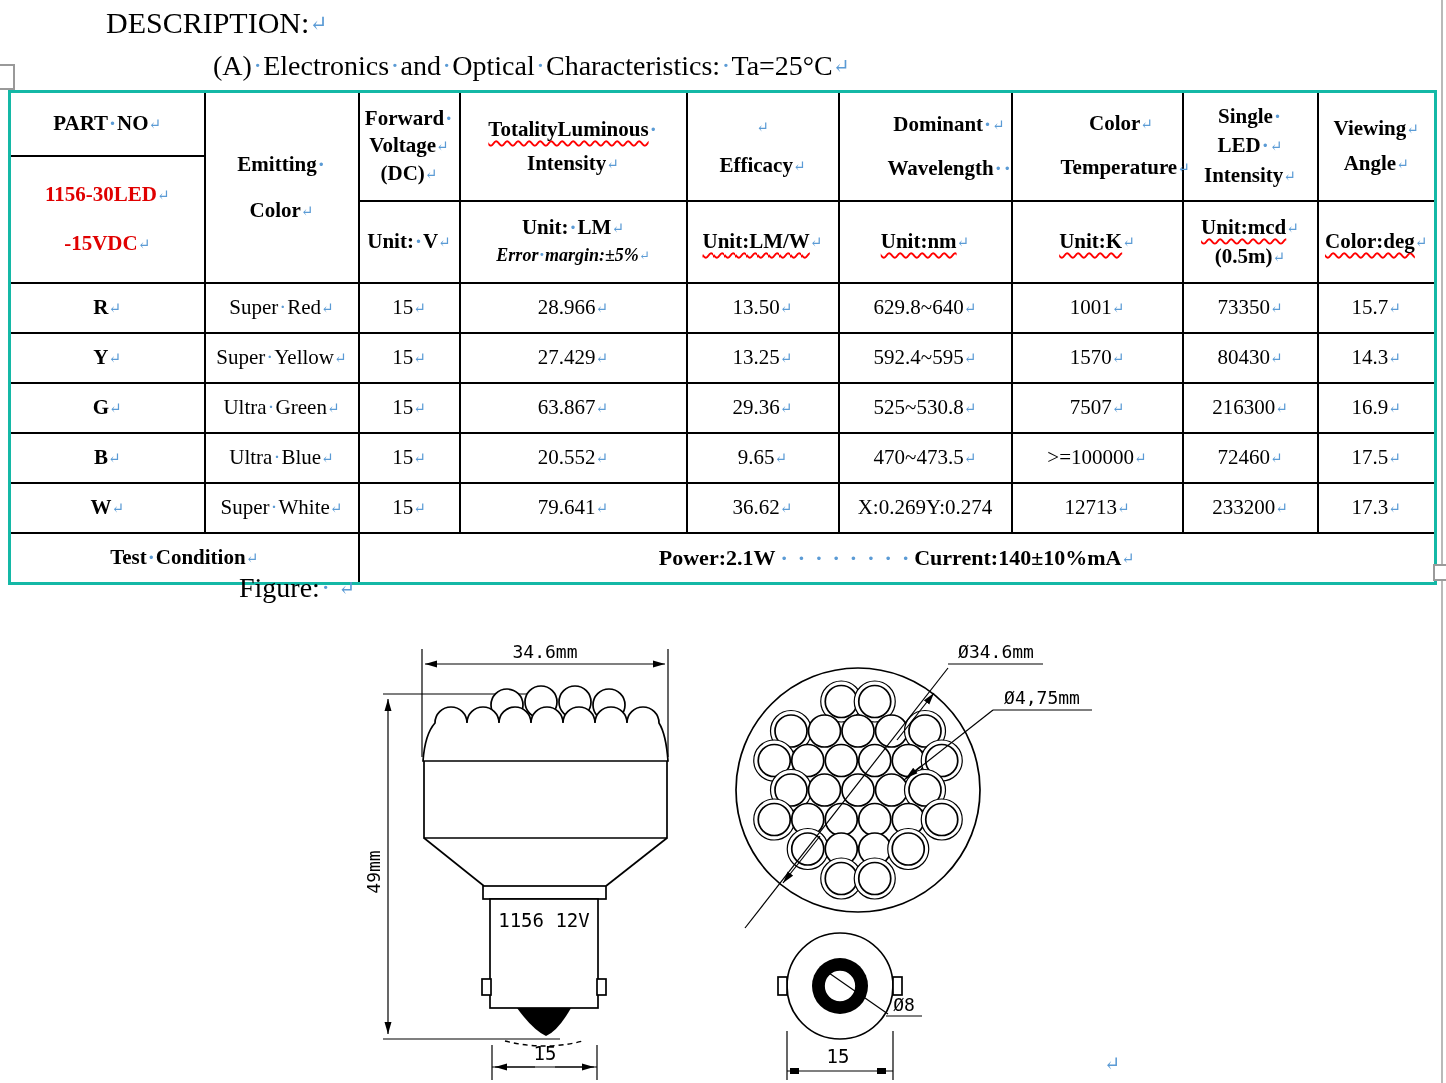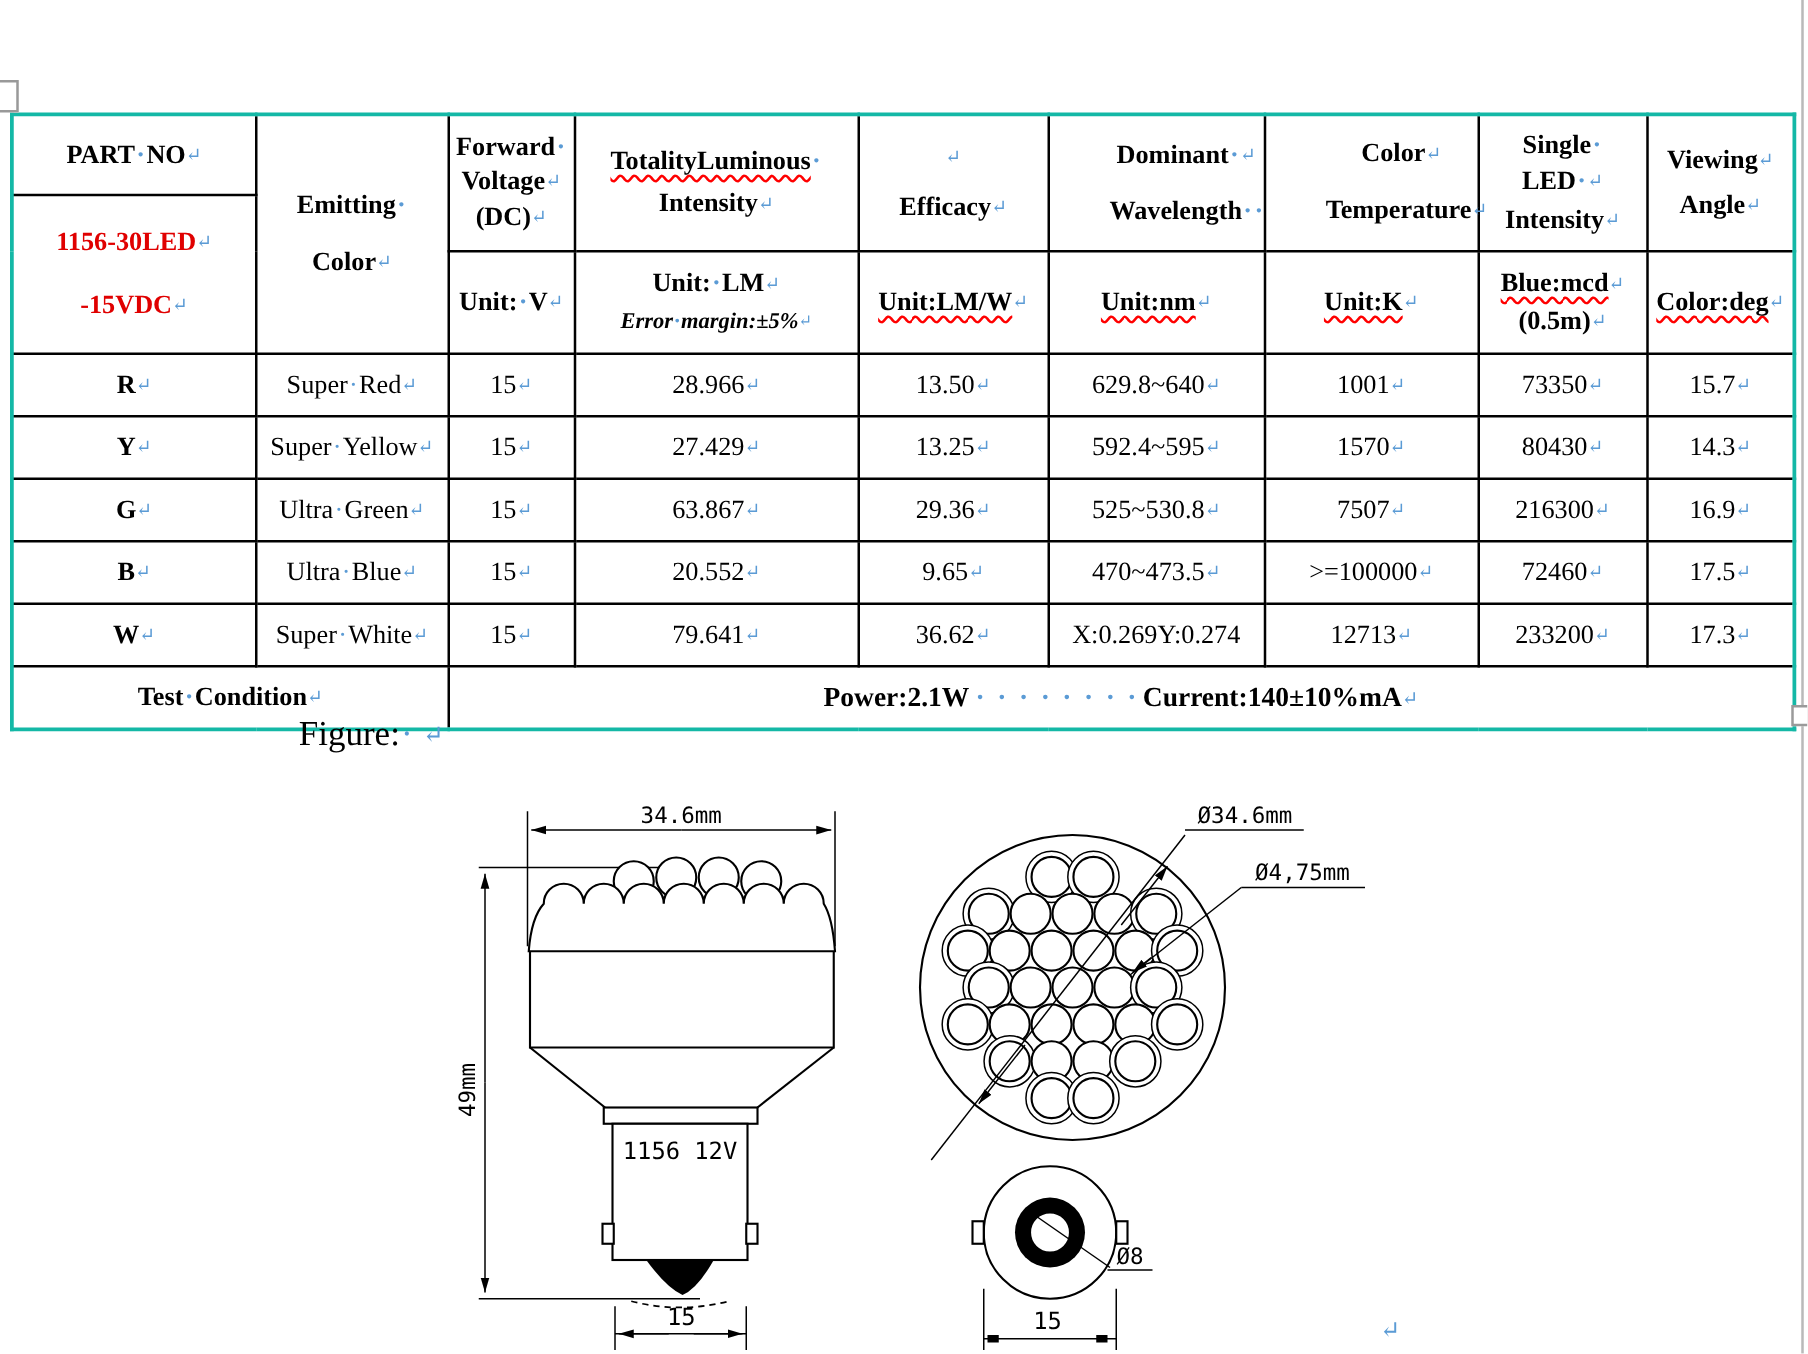--- a/index.html
+++ b/index.html
@@ -63,20 +63,22 @@
   .margin-box{position:absolute;left:-4px;top:64px;width:15px;height:22px;border:2px solid #999;background:#fff;}
   .page-edge{position:absolute;left:1441px;top:0;width:2px;height:1083px;background:#b9b9b9;}
   .resize-handle{position:absolute;left:1433px;top:564px;width:11px;height:13px;border:2px solid #9a9a9a;background:#fff;}
   .trail-mark{position:absolute;left:1104px;top:1048px;font-size:27px;color:var(--blue);}
 </style>
 </head>
 <body>
 
 <div class="page">
 
+  <div class="h-desc">DESCRIPTION:<span class="pil">↵</span></div>
+  <div class="h-sub">(A)<span class="sp">·</span>Electronics<span class="sp">·</span>and<span class="sp">·</span>Optical<span class="sp">·</span>Characteristics:<span class="sp">·</span>Ta=25°C<span class="pil">↵</span></div>
 
   <table class="spec">
     <colgroup>
       <col style="width:195px">
         <col style="width:154px">
         <col style="width:101px">
       <col style="width:227px">
         <col style="width:152px">
         <col style="width:173px">
       <col style="width:171px">
@@ -130,21 +132,21 @@
     <tr class="h3r">
       <td>Unit:<span class="sp">·</span>V<span class="pil">↵</span></td>
       <td class="lh28u">
         <div>Unit:<span class="sp">·</span>LM<span class="pil">↵</span></div>
         <div class="err-line">Error<span class="sp">·</span>margin:±5%<span class="pil">↵</span></div>
       </td>
       <td><span class="wavy">Unit:LM/W</span><span><span class="pil">↵</span></span></td>
       <td><span class="wavy">Unit:nm</span><span><span class="pil">↵</span></span></td>
       <td><span class="wavy">Unit:K</span><span><span class="pil">↵</span></span></td>
       <td class="lh28u">
-        <div><span class="wavy">Blue:mcd</span><span><span class="pil">↵</span></span></div>
+        <div><span class="wavy">Unit:mcd</span><span><span class="pil">↵</span></span></div>
         <div>(0.5m)<span class="pil">↵</span></div>
       </td>
       <td><span class="wavy">Color:deg</span><span><span class="pil">↵</span></span></td>
     </tr>
 
     <tr class="dr">
       <td class="pl">R<span class="pil">↵</span></td>
       <td>Super<span class="sp">·</span>Red<span class="pil">↵</span></td>
       <td>15<span class="pil">↵</span></td>
       <td>28.966<span class="pil">↵</span></td>

